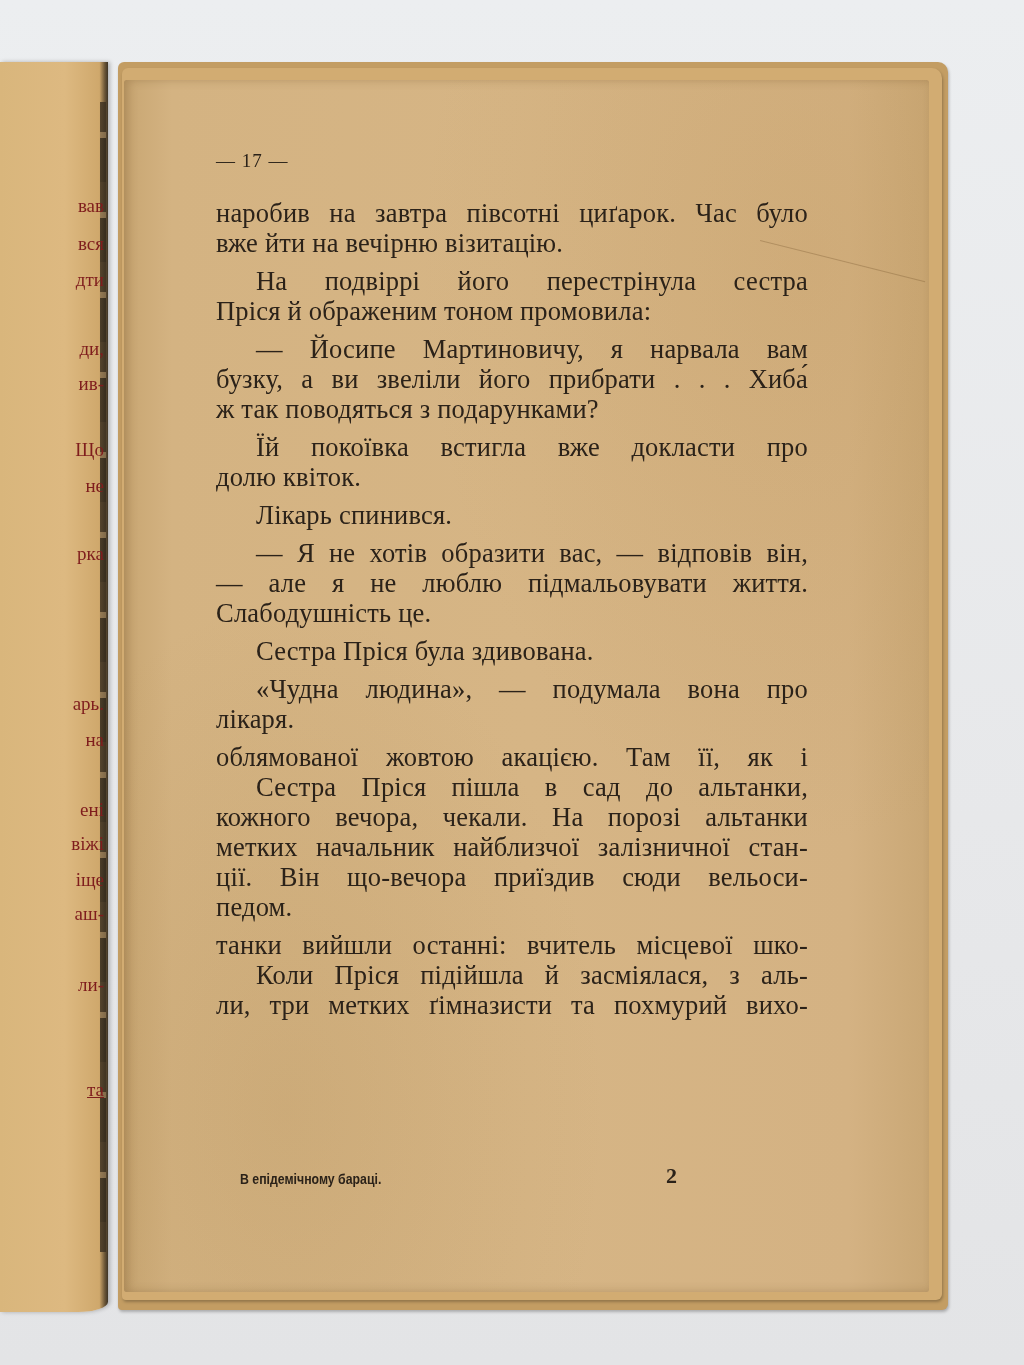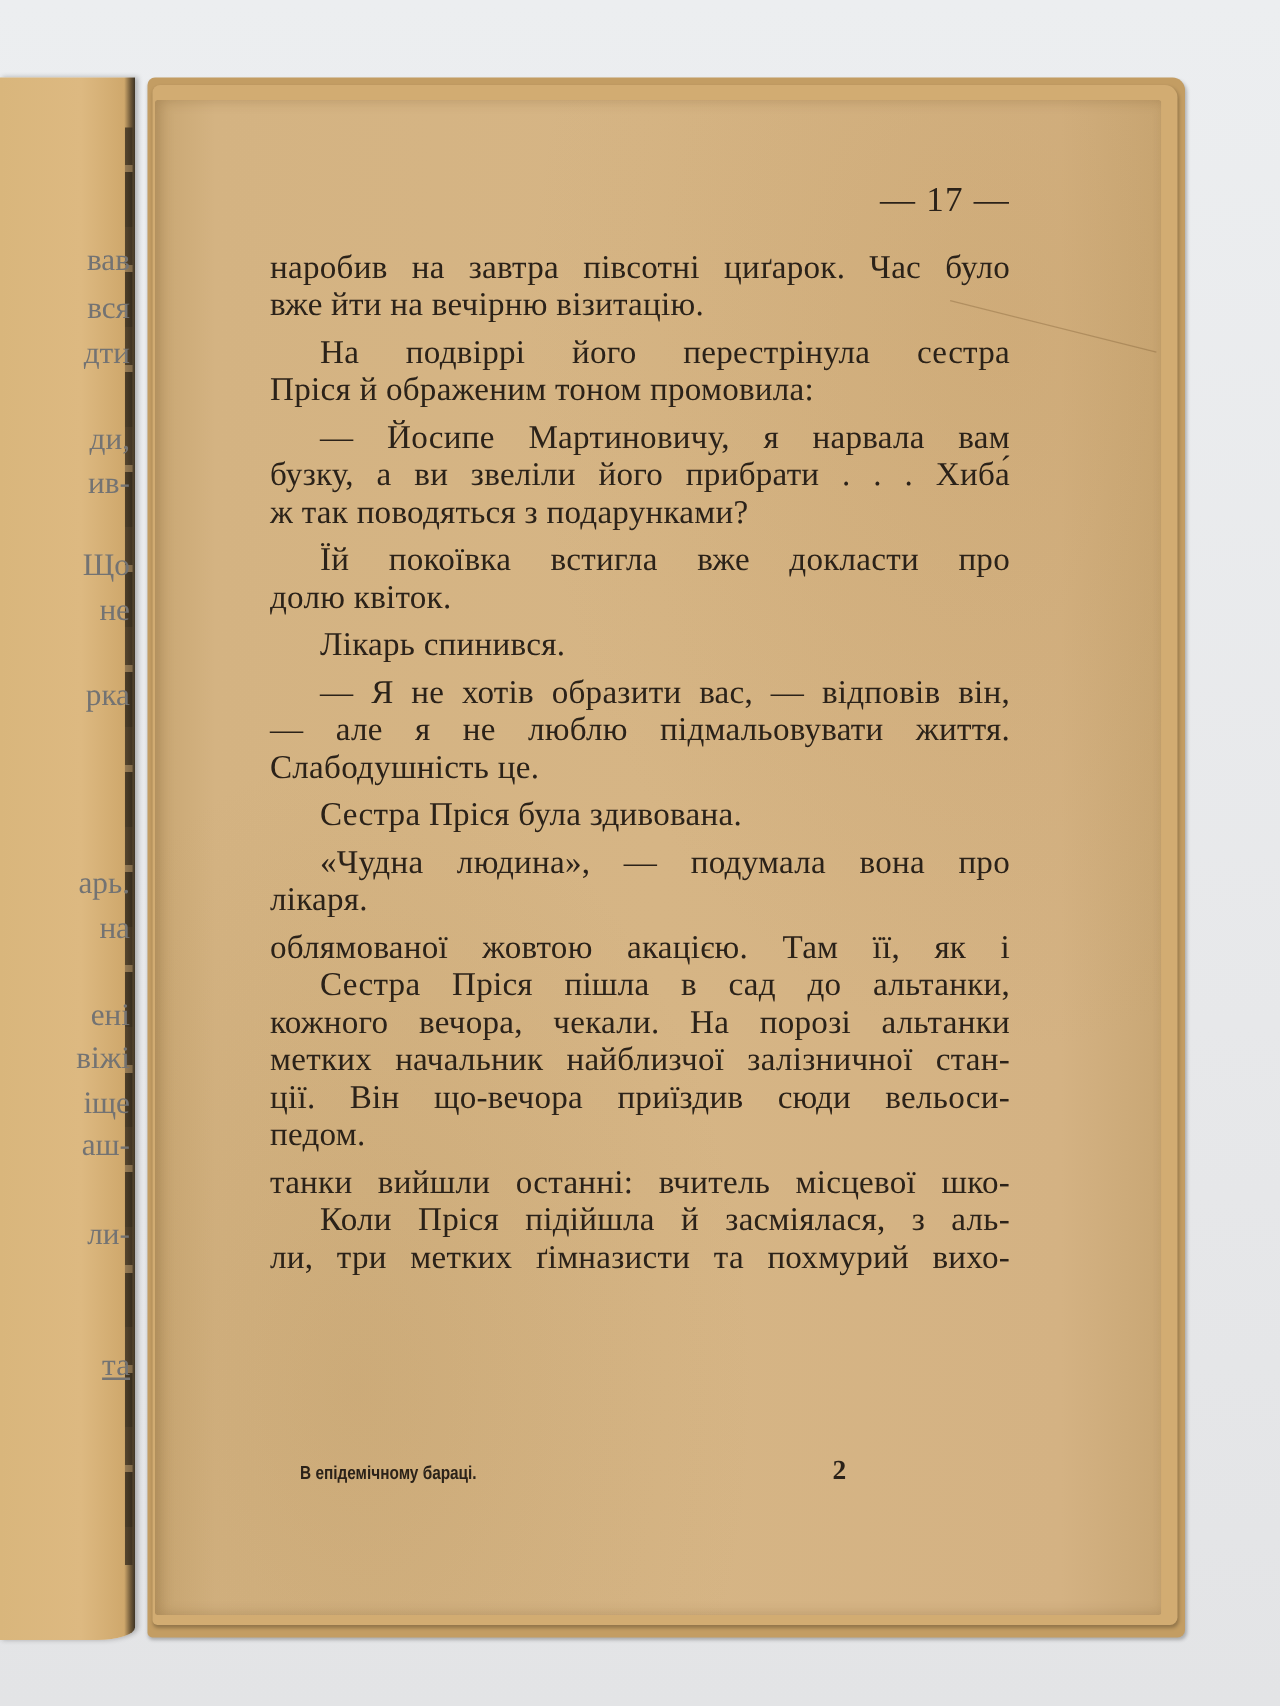--- a/index.html
+++ b/index.html
@@ -18,21 +18,21 @@
     background: linear-gradient(90deg, #d9b67c 0%, #ddb981 60%, #cfa86c 92%, #6b5637 97%, #3e3425 100%);
     border-bottom-right-radius: 30px 10px;
     box-shadow: 2px 0 4px rgba(0,0,0,0.25);
   }
   .left-page .spine-fray {
     position: absolute; right: 2px; top: 40px; width: 6px; height: 1150px;
     background: repeating-linear-gradient(180deg, #3a2f20 0 30px, #8a7250 30px 36px, #2e261a 36px 80px);
     opacity: .8;
   }
   .left-frag {
-    position: absolute; right: 14px; font-size: 25px; color: #737373;
+    position: absolute; right: 14px; font-size: 19px; color: #7f1d1d;
     line-height: 1; white-space: nowrap;
   }
   
   .edge-stack {
     position: absolute; left: 118px; top: 62px; width: 830px; height: 1248px;
     background: #c39d63;
     border-radius: 6px 10px 6px 4px;
     box-shadow: 1px 2px 3px rgba(0,0,0,0.25);
   }
   .edge-stack.s2 { left: 122px; top: 68px; width: 820px; height: 1232px; background: #d2ac72; }
@@ -49,21 +49,21 @@
     position: absolute; left: 760px; top: 80px; width: 170px; height: 160px;
     border-bottom: 1px solid rgba(120,90,50,0.35);
     transform: rotate(14deg); transform-origin: left bottom;
   }
   .page-text {
     position: absolute; left: 216px; top: 140px; width: 592px;
     color: #2b2219; font-size: 26.5px; line-height: 30px;
     letter-spacing: 0.2px;
   }
   .page-number {
-    text-align: right; font-size: 28px; margin: 6px 0 22px 0; letter-spacing: 1px;
+    text-align: left; font-size: 19px; margin: 6px 0 22px 0; letter-spacing: 1px;
   }
   .line { display: block; text-align: justify; text-align-last: justify; white-space: nowrap; }
   .line.last { text-align-last: left; }
   .line.first { padding-left: 40px; }
   .para-block { margin-bottom: 8px; }
   .footer {
     position: absolute; left: 240px; top: 1170px; width: 470px;
     font-family: "Liberation Sans", "DejaVu Sans", sans-serif;
     font-size: 15px; font-weight: bold; color: #2b2219;
     transform: scaleX(0.82); transform-origin: left center;

